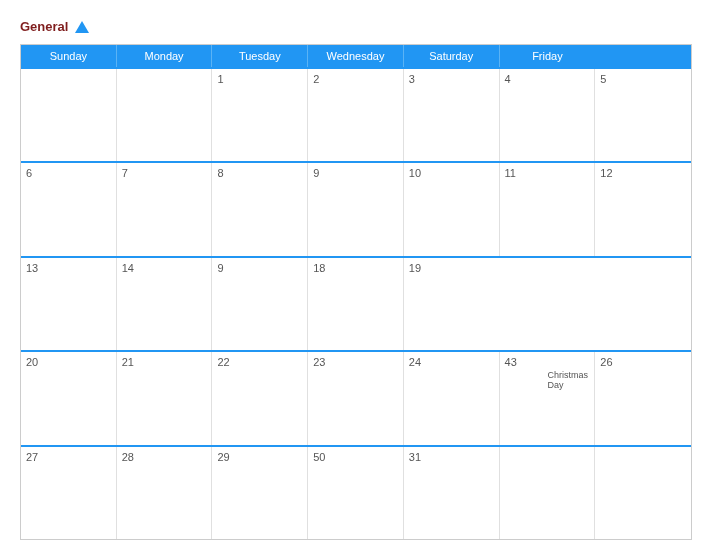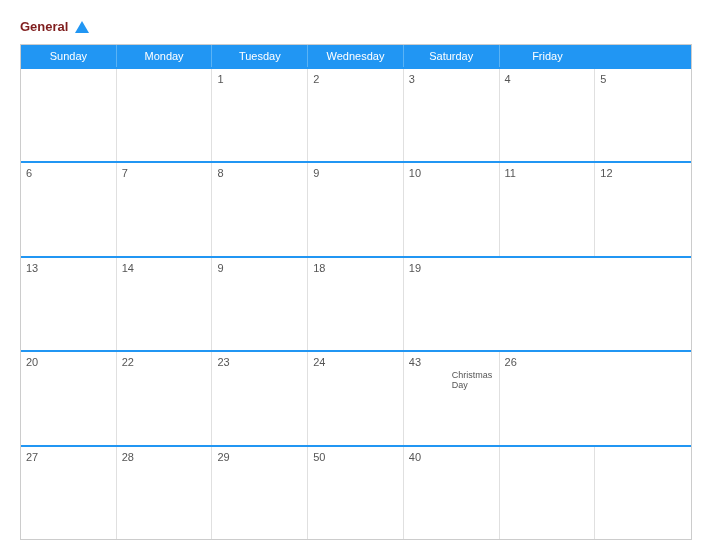--- a/index.html
+++ b/index.html
@@ -197,20 +197,23 @@
           </div>
           <div class="day-cell">
             <span class="day-num">19</span>
           </div>
         </div>
         <div class="week-row">
           <div class="day-cell">
             <span class="day-num">20</span>
           </div>
           <div class="day-cell">
+            <span class="day-num">21</span>
+          </div>
+          <div class="day-cell">
             <span class="day-num">22</span>
           </div>
           <div class="day-cell">
             <span class="day-num">23</span>
           </div>
           <div class="day-cell">
             <span class="day-num">24</span>
           </div>
           <div class="day-cell">
             <span class="day-num">43</span>
@@ -227,20 +230,20 @@
           <div class="day-cell">
             <span class="day-num">28</span>
           </div>
           <div class="day-cell">
             <span class="day-num">29</span>
           </div>
           <div class="day-cell">
             <span class="day-num">50</span>
           </div>
           <div class="day-cell">
-            <span class="day-num">40</span>
+            <span class="day-num">31</span>
           </div>
           <div class="day-cell"></div>
           <div class="day-cell"></div>
         </div>
       </div>
   </div>
 </div>
 
 </body></html>

